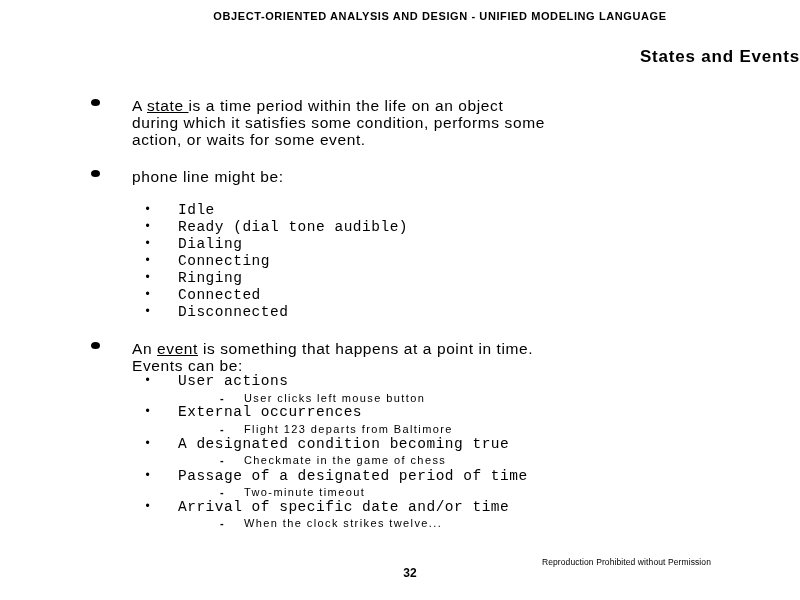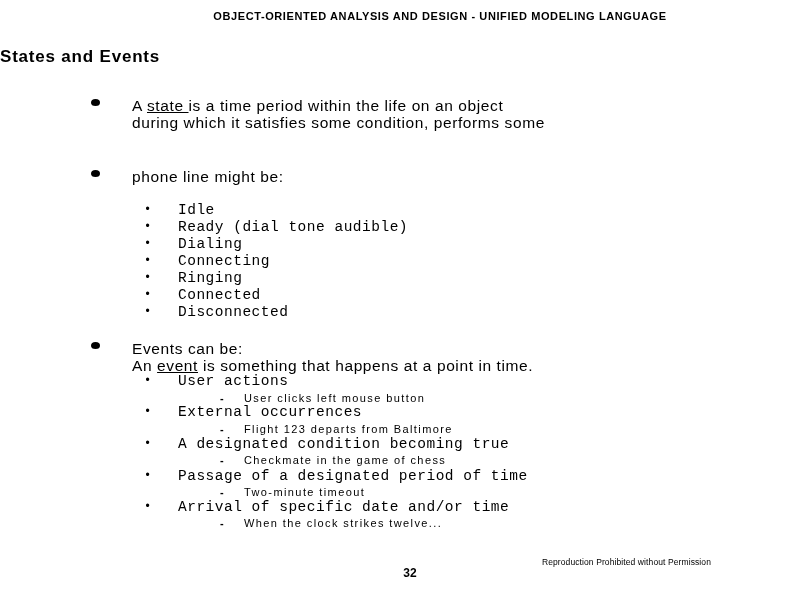--- a/index.html
+++ b/index.html
@@ -6,21 +6,21 @@
   body {
     width: 800px; height: 600px; background: #ffffff; color: #000000;
     font-family: "Liberation Sans", "DejaVu Sans", sans-serif;
     position: relative; overflow: hidden;
   }
   .header {
     position: absolute; top: 10px; left: 0; width: 800px; text-align: center;
     font-size: 11px; font-weight: bold; letter-spacing: 0.6px; margin-left: 40px;
   }
   .title {
-    position: absolute; top: 47px; left: 0; width: 800px; text-align: left;
+    position: absolute; top: 47px; left: 0; width: 800px; text-align: right;
     font-size: 17px; font-weight: bold; letter-spacing: 0.8px;
   }
   .big-bullet {
     position: absolute; left: 91px; width: 9px; height: 7px; background: #000;
     border-radius: 50%;
   }
   .para {
     position: absolute; left: 132px; width: 600px;
     font-size: 15.5px; line-height: 17px; letter-spacing: 0.6px;
   }
@@ -51,40 +51,41 @@
 </head>
 <body>
 
 <div class="header">OBJECT-ORIENTED ANALYSIS AND DESIGN - UNIFIED MODELING LANGUAGE</div>
 <div class="title">States and Events</div>
 
 <div class="big-bullet" style="top:99px"></div>
 <div class="para" style="top:97px">
   <div><span>A </span><u>state </u><span>is a time period within the life on an object</span></div>
   <div>during which it satisfies some condition, performs some</div>
+  <div>action, or waits for some event.</div>
 </div>
 
 <div class="big-bullet" style="top:170px"></div>
 <div class="para" style="top:168px">
   <div>phone line might be:</div>
 </div>
 <div class="sub-list" style="top:202px">
   <div class="sub-item" style="top:0px"><span class="dot">•</span><span>Idle</span></div>
   <div class="sub-item" style="top:17px"><span class="dot">•</span><span>Ready (dial tone audible)</span></div>
   <div class="sub-item" style="top:34px"><span class="dot">•</span><span>Dialing</span></div>
   <div class="sub-item" style="top:51px"><span class="dot">•</span><span>Connecting</span></div>
   <div class="sub-item" style="top:68px"><span class="dot">•</span><span>Ringing</span></div>
   <div class="sub-item" style="top:85px"><span class="dot">•</span><span>Connected</span></div>
   <div class="sub-item" style="top:102px"><span class="dot">•</span><span>Disconnected</span></div>
 </div>
 
 <div class="big-bullet" style="top:342px"></div>
 <div class="para" style="top:340px">
+  <div><span>An </span><u>event</u><span> is something that happens at a point in time.</span></div>
   <div>Events can be:</div>
-  <div><span>An </span><u>event</u><span> is something that happens at a point in time.</span></div>
 </div>
 <div class="sub-list" style="top:373px">
   <div class="sub-item" style="top:0px"><span class="dot">•</span><span>User actions</span></div>
   <div class="subsub-item" style="top:19px"><span class="dash">-</span><span>User clicks left mouse button</span></div>
 
   <div class="sub-item" style="top:31px"><span class="dot">•</span><span>External occurrences</span></div>
   <div class="subsub-item" style="top:50px"><span class="dash">-</span><span>Flight 123 departs from Baltimore</span></div>
 
   <div class="sub-item" style="top:63px"><span class="dot">•</span><span>A designated condition becoming true</span></div>
   <div class="subsub-item" style="top:81px"><span class="dash">-</span><span>Checkmate in the game of chess</span></div>

